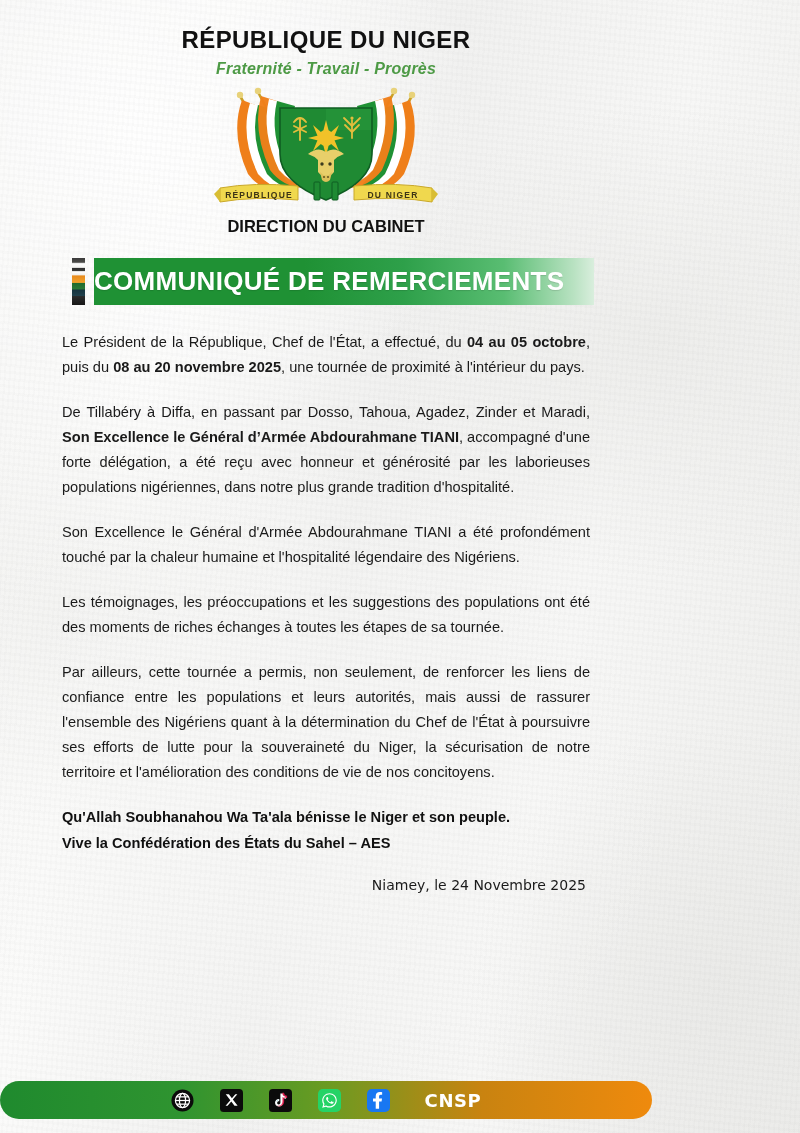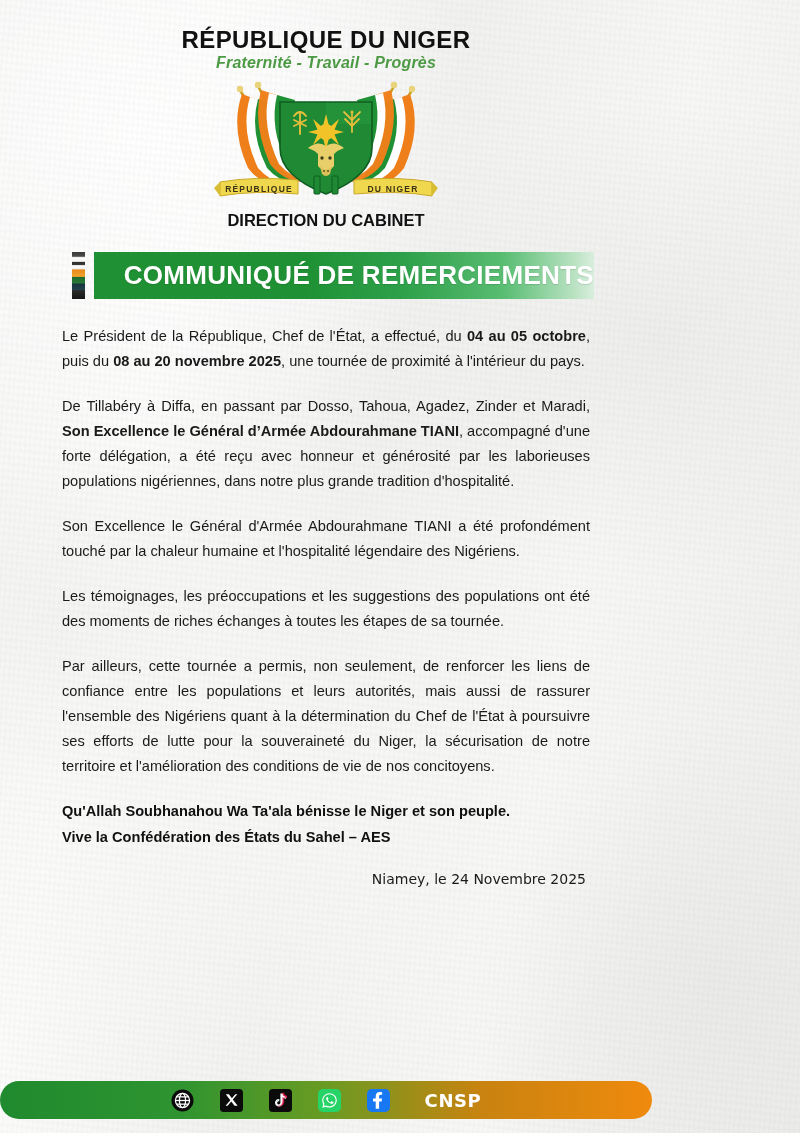--- a/index.html
+++ b/index.html
@@ -47,20 +47,21 @@
 
   
   .header { text-align: center; padding-top: 26px; }
   .country-name {
     font-size: 24px;
     font-weight: bold;
     letter-spacing: 0.4px;
     color: #111;
   }
   .motto {
+    margin-top: 6px;
     font-size: 16px;
     font-style: italic;
     font-weight: bold;
     color: #4d9a45;
     letter-spacing: 0.2px;
   }
 
   
   .emblem-wrap {
     margin: 4px auto 0;
@@ -109,21 +110,21 @@
       #17343f 68%, #21414c 80%,
       #2b2b2b 82%, #161616 100%
     );
   }
   .banner {
     flex: 1 1 auto;
     background: linear-gradient(to right,
       #1f9134 0%, #1f9134 42%, #2ea04a 62%, #59bd72 82%, #b9e2c2 96%, #d9eedd 100%);
     display: flex;
     align-items: center;
-    justify-content: flex-end;
+    justify-content: flex-start;
   }
   .banner-title {
     color: #ffffff;
     font-size: 26px;
     font-weight: bold;
     letter-spacing: 0.3px;
     text-shadow: 0 1px 1px rgba(0,0,0,0.12);
   }
 
   

